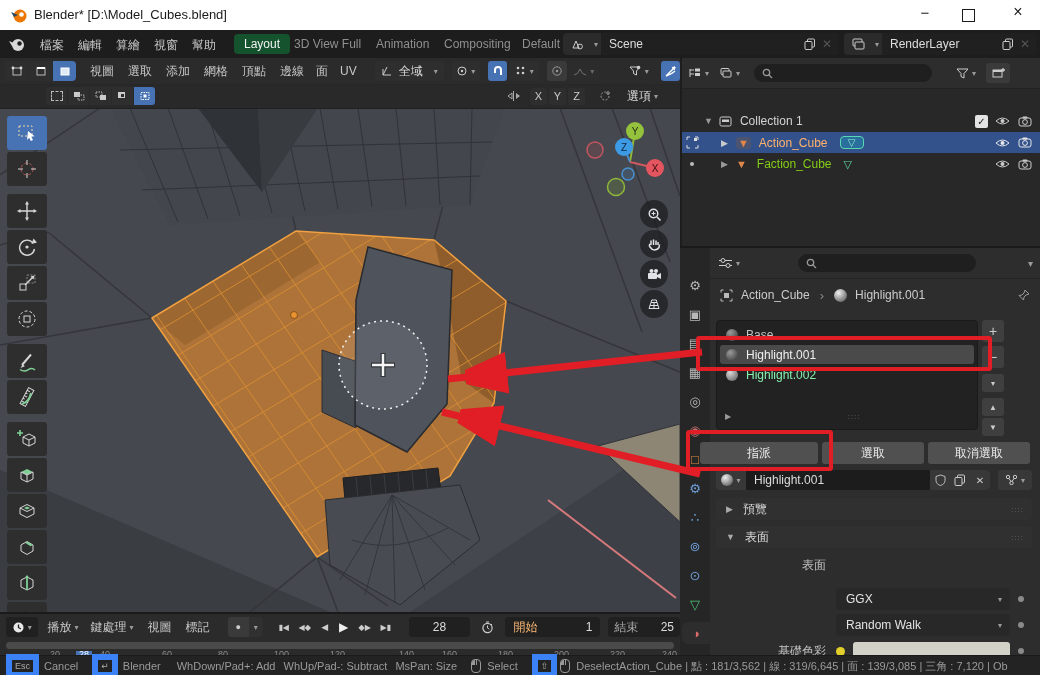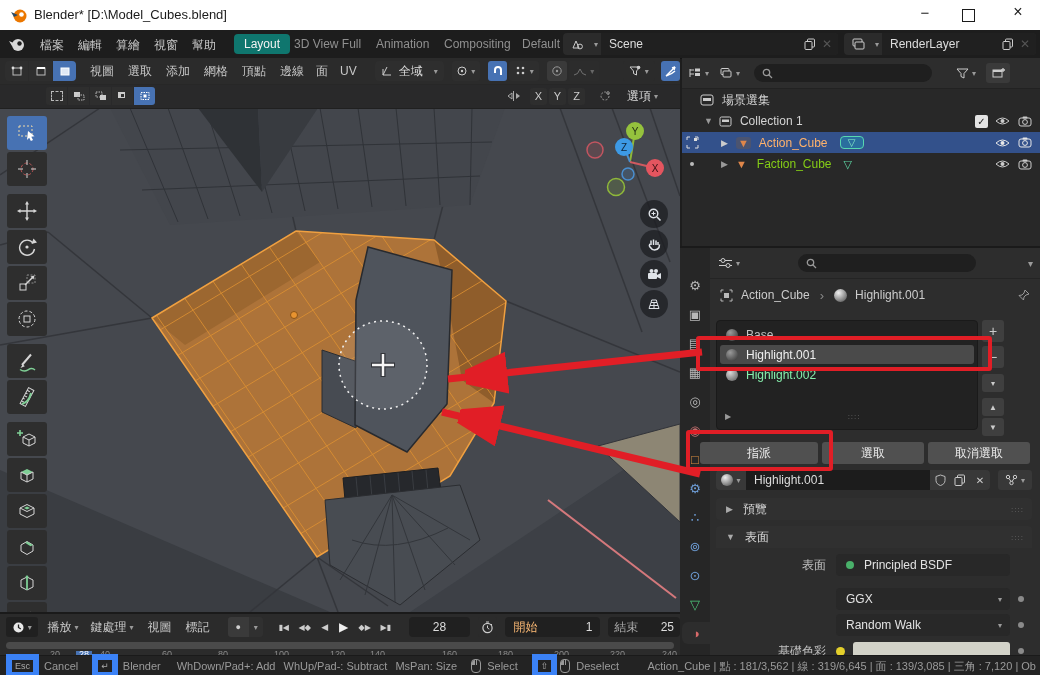--- a/index.html
+++ b/index.html
@@ -45,21 +45,21 @@
         <circle cx="11.5" cy="8.5" r="2.2" fill="#1d1d1d"></circle>
         <path d="M1 6 L8 9 L4 11 Z" fill="#d8d8d8"></path>
       </svg>
   </span>
   <span class="a tx" style="left:40px;top:7px">檔案</span>
   <span class="a tx" style="left:78px;top:7px">編輯</span>
   <span class="a tx" style="left:116px;top:7px">算繪</span>
   <span class="a tx" style="left:154px;top:7px">視窗</span>
   <span class="a tx" style="left:192px;top:7px">幫助</span>
 
-  <span class="a tx" style="left:234px;top:4px;background:#0f766e;color:#f2f2f2;border-radius:4px;padding:3px 10px">Layout</span>
+  <span class="a tx" style="left:234px;top:4px;background:#14532d;color:#f2f2f2;border-radius:4px;padding:3px 10px">Layout</span>
   <span class="a tx" style="left:294px;top:7px;color:#909090">3D View Full</span>
   <span class="a tx" style="left:376px;top:7px;color:#909090">Animation</span>
   <span class="a tx" style="left:444px;top:7px;color:#909090">Compositing</span>
   <span class="a tx" style="left:522px;top:7px;color:#909090">Default</span>
   <span class="a tx" style="left:570px;top:7px;color:#909090;width:52px;overflow:hidden;display:inline-block">Game Log</span>
 
   <div class="a row" style="left:563px;top:3px;width:275px;height:22px;background:#2b2b2b;border-radius:4px">
     <span class="tabico">
         <svg width="14" height="14" viewBox="0 0 14 14">
           <path d="M3 11 L6 4 L9 11 Z" fill="none" stroke="#ccc"></path>
@@ -525,29 +525,20 @@
       </span>
     <span class="btn" style="margin-left:10px;width:24px;height:20px;background:#3a3a3a">
         <svg width="13" height="12" viewBox="0 0 13 12">
           <rect x="1" y="3" width="9" height="7" fill="none" stroke="#ccc"></rect>
           <rect x="1" y="3" width="9" height="2" fill="#ccc"></rect>
           <path d="M11 1 v4 M9 3 h4" stroke="#ccc" stroke-width="1.3"></path>
         </svg>
       </span>
   </div>
 
-  <div class="a row" style="left:0;top:32px;width:358px;height:20px">
-    <span style="margin-left:18px">
-        <svg width="14" height="12" viewBox="0 0 14 12">
-          <rect x="1" y="1" width="12" height="10" rx="2" fill="none" stroke="#ccc"></rect>
-          <rect x="3" y="4" width="8" height="3" fill="#ccc"></rect>
-        </svg>
-      </span>
-    <span class="tx" style="margin-left:8px;color:#d4d4d4">場景選集</span>
-  </div>
 
   <div class="a row" style="left:0;top:53px;width:358px;height:20px">
     <span class="tx" style="margin-left:22px;color:#999;font-size:9px">▼</span>
     <span style="margin-left:6px">
         <svg width="13" height="11" viewBox="0 0 13 11">
           <rect x="1" y="1" width="11" height="9" rx="1.5" fill="none" stroke="#ccc"></rect>
           <rect x="3" y="3.5" width="7" height="2.5" fill="#ccc"></rect>
         </svg>
       </span>
     <span class="tx" style="margin-left:8px;color:#d4d4d4;flex:1">Collection 1</span>
@@ -736,24 +727,20 @@
   </div>
 
   <div class="a row" style="left:36px;top:278px;width:316px;height:22px;background:#303030;border-radius:4px 4px 0 0">
     <span class="tx" style="margin-left:10px;color:#aaa;font-size:9px">▼</span>
     <span class="tx" style="margin-left:10px;color:#dadada">表面</span>
     <span class="grip" style="flex:1;text-align:right;padding-right:8px">::::</span>
   </div>
 
   <div class="a row" style="left:36px;top:306px;width:316px;height:22px">
     <span class="tx" style="width:110px;text-align:right;color:#c0c0c0">表面</span>
-    <span class="row" style="margin-left:10px;flex:1;height:22px;background:#282828;border-radius:4px;padding-left:10px">
-      <span style="width:8px;height:8px;border-radius:50%;background:#49b06a"></span>
-      <span class="tx" style="margin-left:10px;color:#e2e2e2">Principled BSDF</span>
-    </span>
     <span style="width:22px"></span>
   </div>
 
   <div class="a row" style="left:36px;top:340px;width:316px;height:22px">
     <span style="width:110px"></span>
     <span class="row" style="margin-left:10px;flex:1;height:22px;background:#282828;border-radius:4px;padding:0 8px 0 10px">
       <span class="tx" style="flex:1;color:#e2e2e2">GGX</span>
       <span class="dd">▾</span>
     </span>
     <span class="row" style="width:22px;justify-content:center">
@@ -833,21 +820,21 @@
   </div>
   <div class="a" style="left:6px;top:28px;width:668px;height:7px;background:#4a4a4a;border-radius:4px"></div>
   <div class="a row" style="left:0;top:37px;width:680px;height:6px;overflow:hidden;color:#8a8a8a;font-size:9px">
     <span class="a tx" style="left:50px">20</span>
     <span class="a tx" style="left:76px;background:#4772b3;color:#fff;padding:0 3px;border-radius:2px">28</span>
     <span class="a tx" style="left:100px">40</span>
     <span class="a tx" style="left:162px">60</span>
     <span class="a tx" style="left:218px">80</span>
     <span class="a tx" style="left:274px">100</span>
     <span class="a tx" style="left:330px">120</span>
-    <span class="a tx" style="left:370px">140</span>
+    <span class="a tx" style="left:399px">140</span>
     <span class="a tx" style="left:442px">160</span>
     <span class="a tx" style="left:498px">180</span>
     <span class="a tx" style="left:554px">200</span>
     <span class="a tx" style="left:610px">220</span>
     <span class="a tx" style="left:662px">240</span>
   </div>
 </div>
 
 <div class="a row" style="left:0;top:655px;width:1040px;height:20px;background:#232323;border-top:1px solid #1a1a1a;color:#9a9a9a;font-size:11px">
   <span class="key tx" style="margin-left:6px">Esc</span>
@@ -855,21 +842,21 @@
   <span class="key tx" style="margin-left:14px">↵</span>
   <span class="tx" style="margin-left:5px">Blender</span>
   <span class="tx" style="margin-left:16px">WhDown/Pad+: Add</span>
   <span class="tx" style="margin-left:8px">WhUp/Pad-: Subtract</span>
   <span class="tx" style="margin-left:8px">MsPan: Size</span>
   <span class="mouse lmb" style="margin-left:14px"></span>
   <span class="tx" style="margin-left:6px">Select</span>
   <span class="key tx" style="margin-left:14px">⇧</span>
   <span class="mouse lmb" style="margin-left:3px"></span>
   <span class="tx" style="margin-left:6px">Deselect</span>
-  <span class="tx" style="flex:1;text-align:right;margin-right:4px;overflow:hidden">Action_Cube | 點 : 181/3,562 | 線 : 319/6,645 | 面 : 139/3,085 | 三角 : 7,120 | Ob</span>
+  <span class="tx" style="flex:1;margin-right:4px;overflow:hidden">Action_Cube | 點 : 181/3,562 | 線 : 319/6,645 | 面 : 139/3,085 | 三角 : 7,120 | Ob</span>
 </div>
 
 <svg class="a" style="left:0;top:0;z-index:50;pointer-events:none" width="1040" height="675" viewBox="0 0 1040 675">
   <defs>
     <marker id="arrowhead" markerWidth="6" markerHeight="6" refX="8.5" refY="3" orient="auto">
       <path d="M9,3 L0,0 L0,6 Z" fill="#e11e26"></path>
     </marker>
   </defs>
   <line x1="702" y1="352" x2="448" y2="379" stroke="#e11e26" stroke-width="7" marker-end="url(#arrowhead)"></line>
   <line x1="700" y1="474" x2="442" y2="412" stroke="#e11e26" stroke-width="7" marker-end="url(#arrowhead)"></line>

